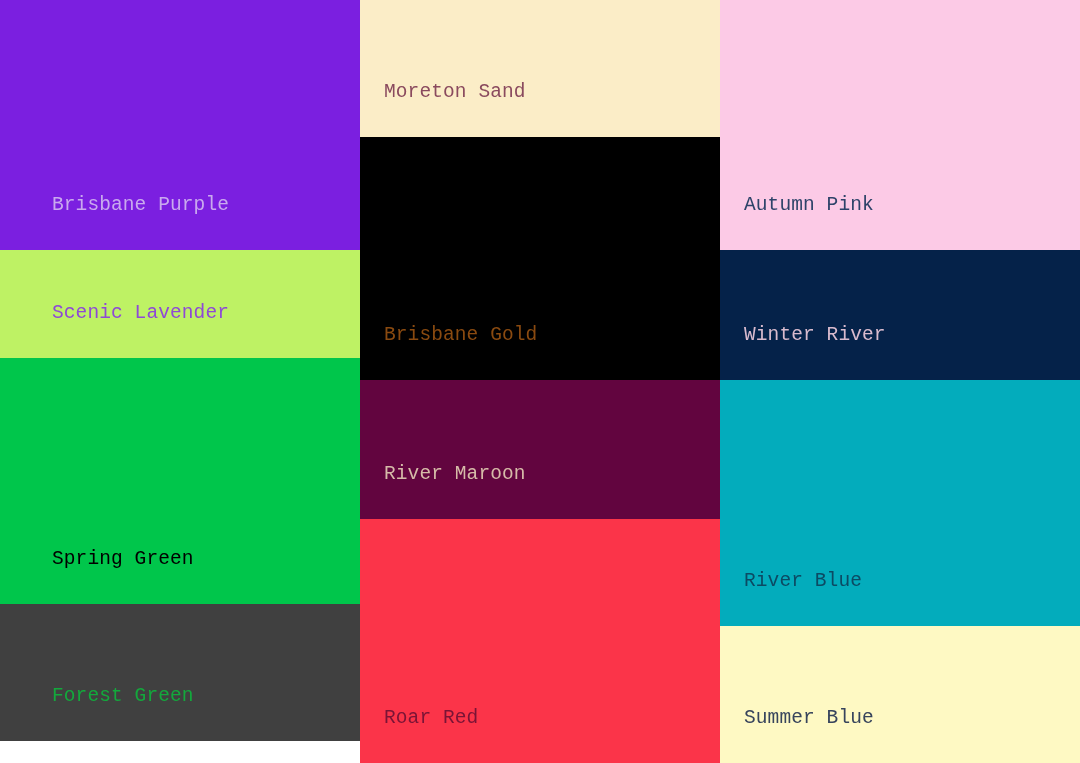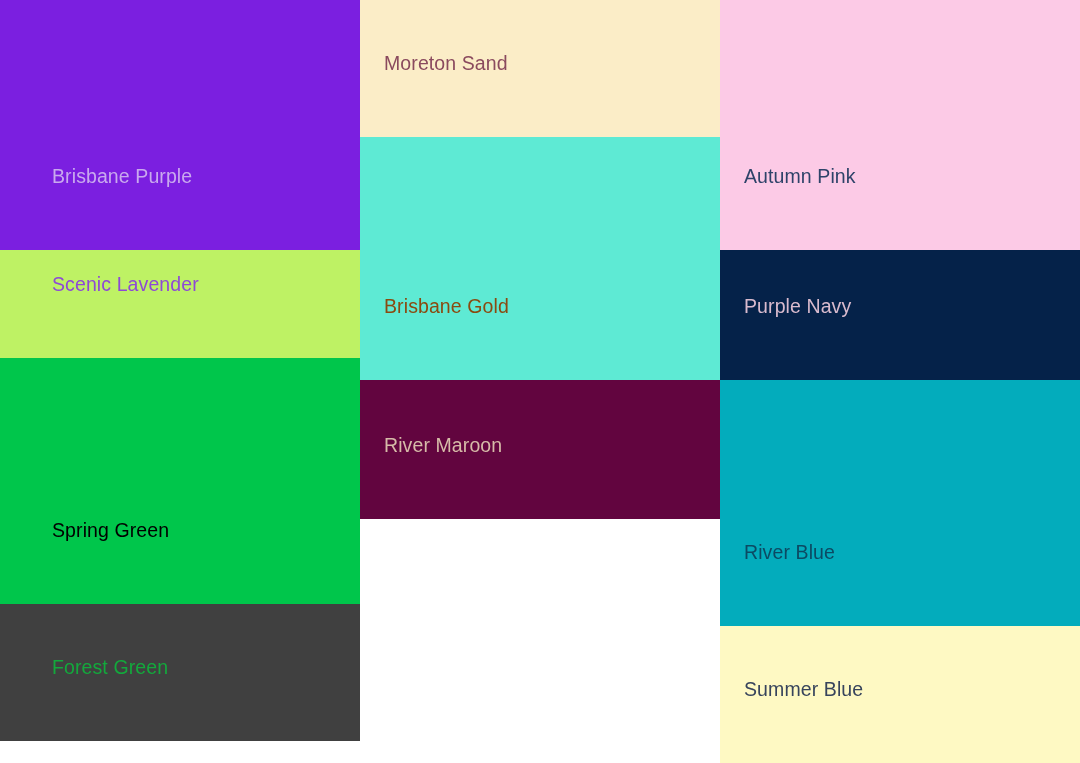--- a/index.html
+++ b/index.html
@@ -32,27 +32,27 @@
   .swatch {
     position: relative;
     box-sizing: border-box;
     width: 100%;
     display: flex;
     flex-direction: column;
     justify-content: flex-end;
     overflow: hidden;
   }
   .swatch-label {
-    font-family: Liberation Sans, sans-serif;
+    font-family: Liberation Mono, monospace;
     font-size: 19.5px;
     font-weight: 400;
     letter-spacing: 0.1px;
     line-height: 1;
     padding-left: 52px;
-    padding-bottom: 64px;
+    padding-bottom: 35px;
     white-space: nowrap;
     -webkit-font-smoothing: antialiased;
   }
   
   .palette-column.col-2 .swatch-label,
   .palette-column.col-3 .swatch-label {
     padding-left: 24px;
   }
 </style>
 </head>
@@ -72,34 +72,37 @@
     </div>
     <div class="swatch" style="background-color: #404040; height: 137px;">
       <span class="swatch-label" style="color: rgb(19, 168, 60);">Forest Green</span>
     </div>
   </div>
 
   <div class="palette-column col-2">
     <div class="swatch" style="background-color: rgb(251, 237, 199); height: 137px;">
       <span class="swatch-label" style="color: rgb(138, 74, 94);">Moreton Sand</span>
     </div>
-    <div class="swatch" style="background-color: #5eead4; height: 243px;">
+    <div class="swatch" style="background-color: #000000; height: 243px;">
       <span class="swatch-label" style="color: rgb(138, 74, 16);">Brisbane Gold</span>
     </div>
     <div class="swatch" style="background-color: rgb(98, 5, 63); height: 139px;">
       <span class="swatch-label" style="color: rgb(214, 187, 168);">River Maroon</span>
+    </div>
+    <div class="swatch" style="background-color: rgb(251, 52, 73); height: 244px;">
+      <span class="swatch-label" style="color: rgb(122, 20, 54);">Roar Red</span>
     </div>
   </div>
 
   <div class="palette-column col-3">
     <div class="swatch" style="background-color: rgb(252, 202, 230); height: 250px;">
       <span class="swatch-label" style="color: rgb(46, 67, 105);">Autumn Pink</span>
     </div>
     <div class="swatch" style="background-color: rgb(5, 34, 73); height: 130px;">
-      <span class="swatch-label" style="color: rgb(217, 187, 206);">Purple Navy</span>
+      <span class="swatch-label" style="color: rgb(217, 187, 206);">Winter River</span>
     </div>
     <div class="swatch" style="background-color: rgb(3, 172, 188); height: 246px;">
       <span class="swatch-label" style="color: rgb(12, 74, 99);">River Blue</span>
     </div>
     <div class="swatch" style="background-color: #fef9c3; height: 137px;">
       <span class="swatch-label" style="color: rgb(55, 68, 92);">Summer Blue</span>
     </div>
   </div>
 
 </div>

